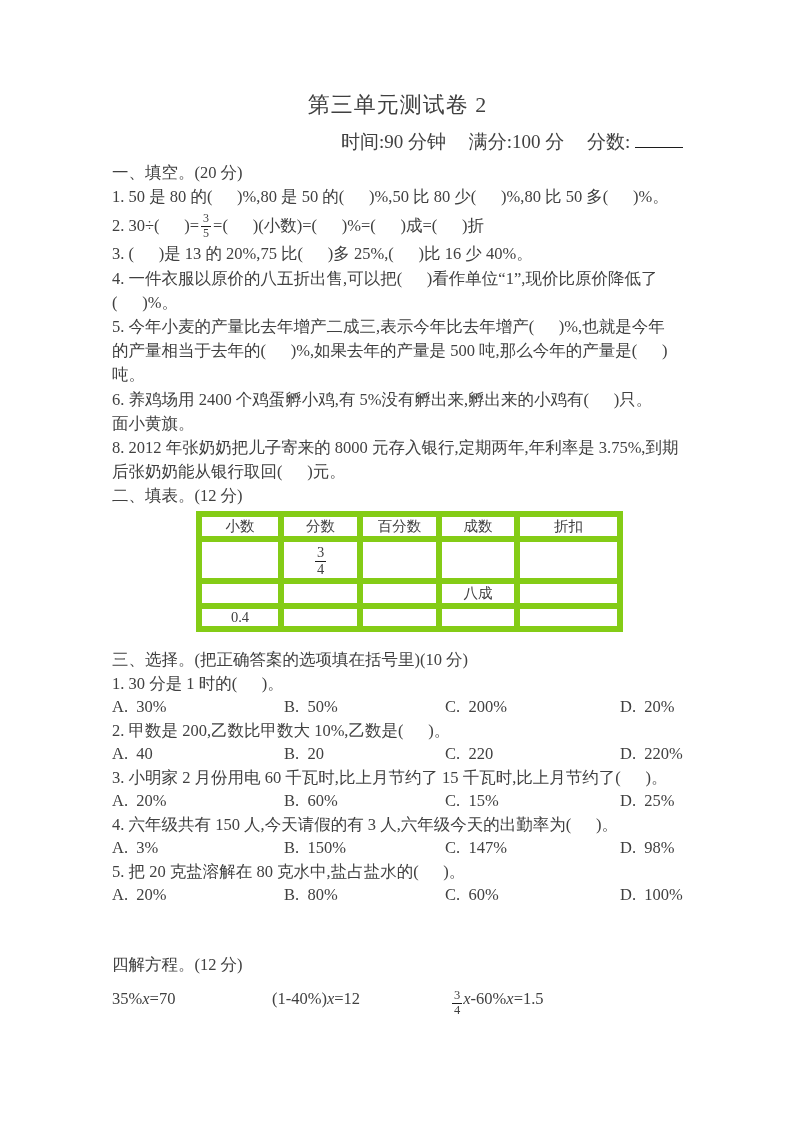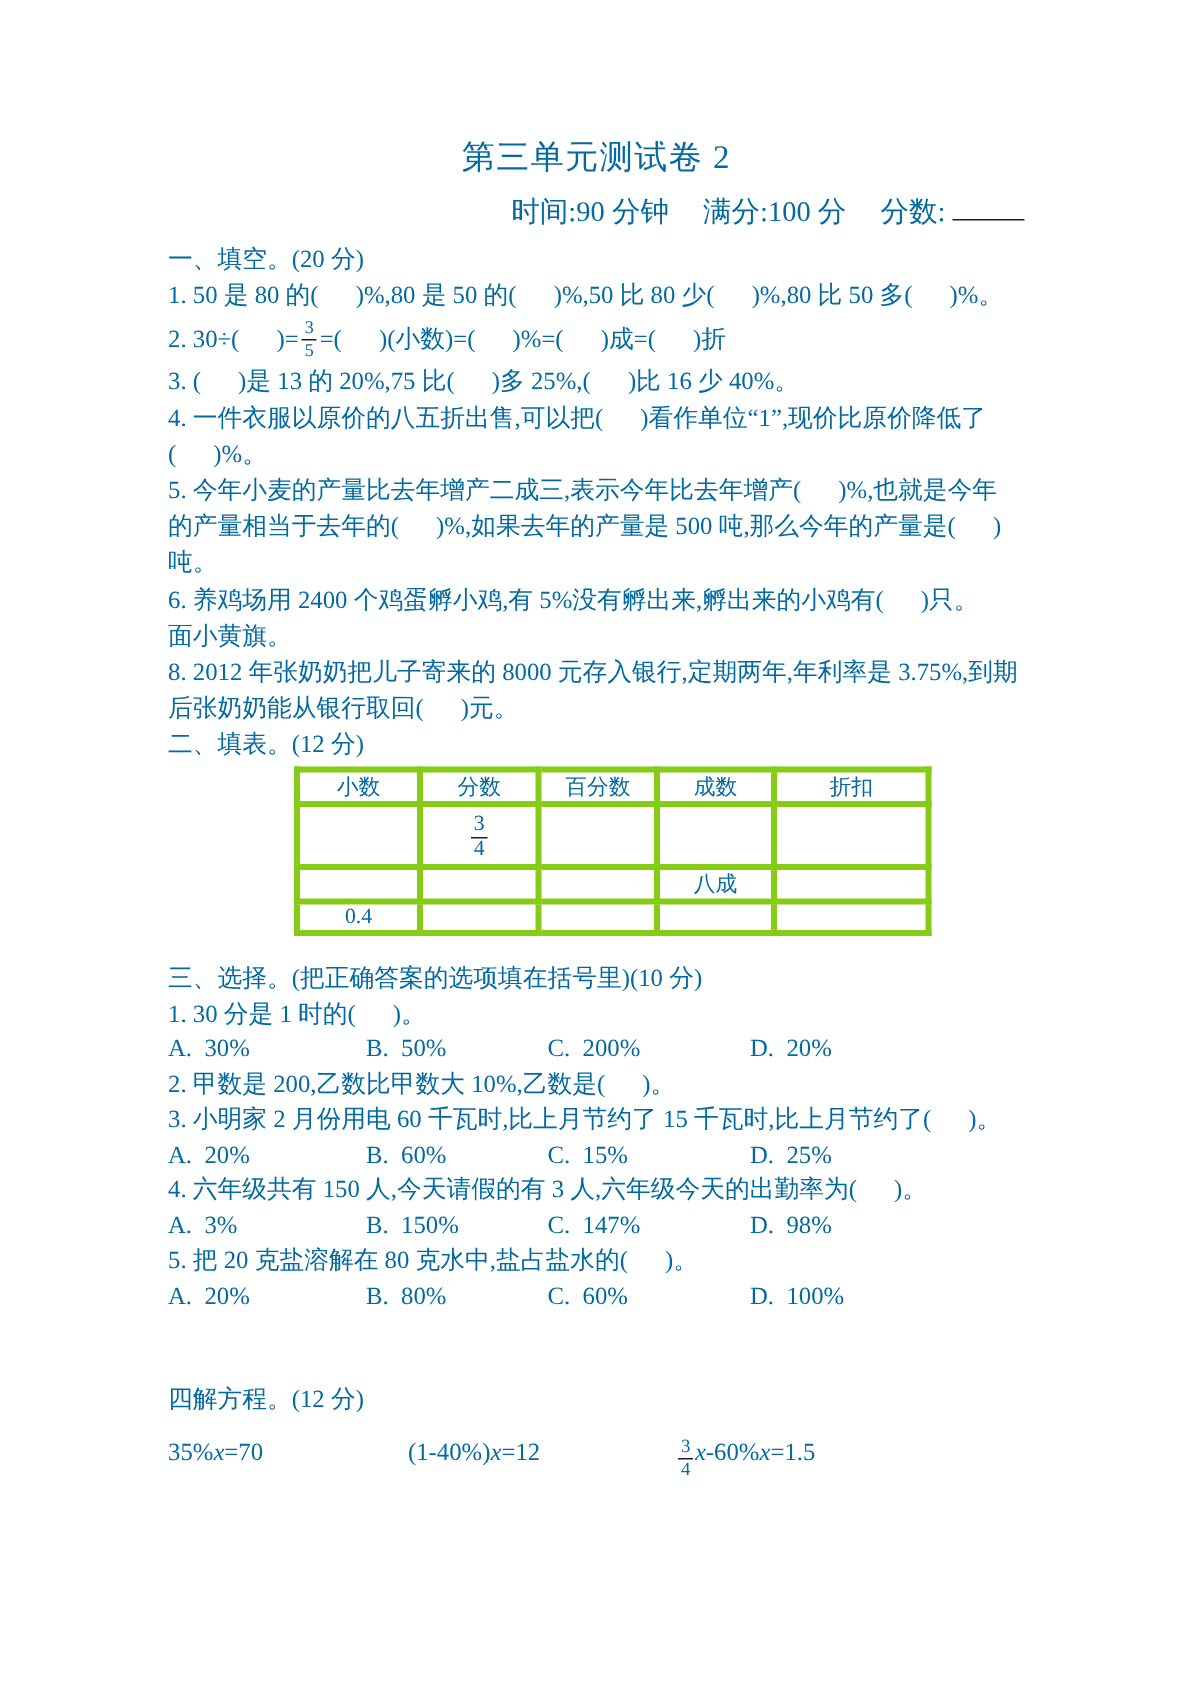--- a/index.html
+++ b/index.html
@@ -1,40 +1,40 @@
 <!DOCTYPE html>
 <html><head>
 <meta charset="utf-8">
 <style>
   html,body{margin:0;padding:0;background:#ffffff;}
   .page{position:relative;width:793px;height:1122px;background:#ffffff;overflow:hidden;
-        color:#0369a1;font-family:"Liberation Serif","DejaVu Serif",serif;}
+        color:#404040;font-family:"Liberation Serif","DejaVu Serif",serif;}
   .content{position:absolute;left:112px;top:92px;width:571px;}
   .t{white-space:pre;}
   .title{text-align:center;font-size:22px;line-height:26px;letter-spacing:1px;}
   .meta{margin-top:13px;text-align:right;font-size:19px;line-height:21px;}
   .meta .gap{margin-left:18px;}
   .blank{display:inline-block;width:48px;height:15px;border-bottom:1.5px solid #1c1c1c;}
   .sec{font-size:16.5px;}
   .sec1{margin-top:9px;}
   .line{height:24.2px;line-height:24.2px;overflow:visible;}
   .frac-line{height:33px;display:flex;align-items:center;}
   .vfrac{display:inline-flex;flex-direction:column;align-items:center;line-height:1.05;}
   .vfrac .fn{border-bottom:1px solid #1c1c1c;padding:0 2px 1px;}
   .vfrac.sm{font-size:12px;margin:0 2px;vertical-align:middle;}
   .vfrac.tbl{font-size:14.5px;}
   .vfrac.eqf{font-size:12.5px;margin-right:1px;}
   .fill-table{margin:3px 0 0 84px;border-collapse:collapse;border:1.5px solid #222222;
               width:421px;font-size:14.5px;table-layout:fixed;}
-  .fill-table th,.fill-table td{border:4px solid #84cc16;text-align:center;
+  .fill-table th,.fill-table td{border:6px solid #84cc16;text-align:center;
               font-weight:normal;padding:0;vertical-align:middle;}
   .row-h{height:19px;} .row-1{height:42px;} .row-2{height:18px;} .row-3{height:21px;margin-top:24px;}
   .sec3{margin-top:16px;}
   .sec3 .line{height:23.5px;line-height:23.5px;}
-  .opts{display:grid;grid-template-columns:132px 121px 135px auto;height:23.5px;line-height:23.5px;}
+  .opts{display:grid;grid-template-columns:132px 121px 135px auto;height:23.5px;line-height:23.5px;gap:40px;}
   .sec4{margin-top:46px;}
   .equations{position:relative;height:42px;margin-top:12px;}
   .eq{position:absolute;top:0;height:42px;display:inline-flex;}
   .eq-1{left:0;} .eq-2{left:160px;} .eq-3{left:340px;}
   .var{font-style:italic;}
 </style>
 </head>
 <body>
 
 <div class="page">
@@ -125,20 +125,26 @@
 
       <div class="line t">1. 30 分是 1 时的(      )。</div>
       <div class="opts">
         <span class="t">A.  30%</span>
         <span class="t">B.  50%</span>
         <span class="t">C.  200%</span>
         <span class="t">D.  20%</span>
       </div>
 
       <div class="line t">2. 甲数是 200,乙数比甲数大 10%,乙数是(      )。</div>
+      <div class="opts">
+        <span class="t">A.  40</span>
+        <span class="t">B.  20</span>
+        <span class="t">C.  220</span>
+        <span class="t">D.  220%</span>
+      </div>
 
       <div class="line t">3. 小明家 2 月份用电 60 千瓦时,比上月节约了 15 千瓦时,比上月节约了(      )。</div>
       <div class="opts">
         <span class="t">A.  20%</span>
         <span class="t">B.  60%</span>
         <span class="t">C.  15%</span>
         <span class="t">D.  25%</span>
       </div>
 
       <div class="line t">4. 六年级共有 150 人,今天请假的有 3 人,六年级今天的出勤率为(      )。</div>

